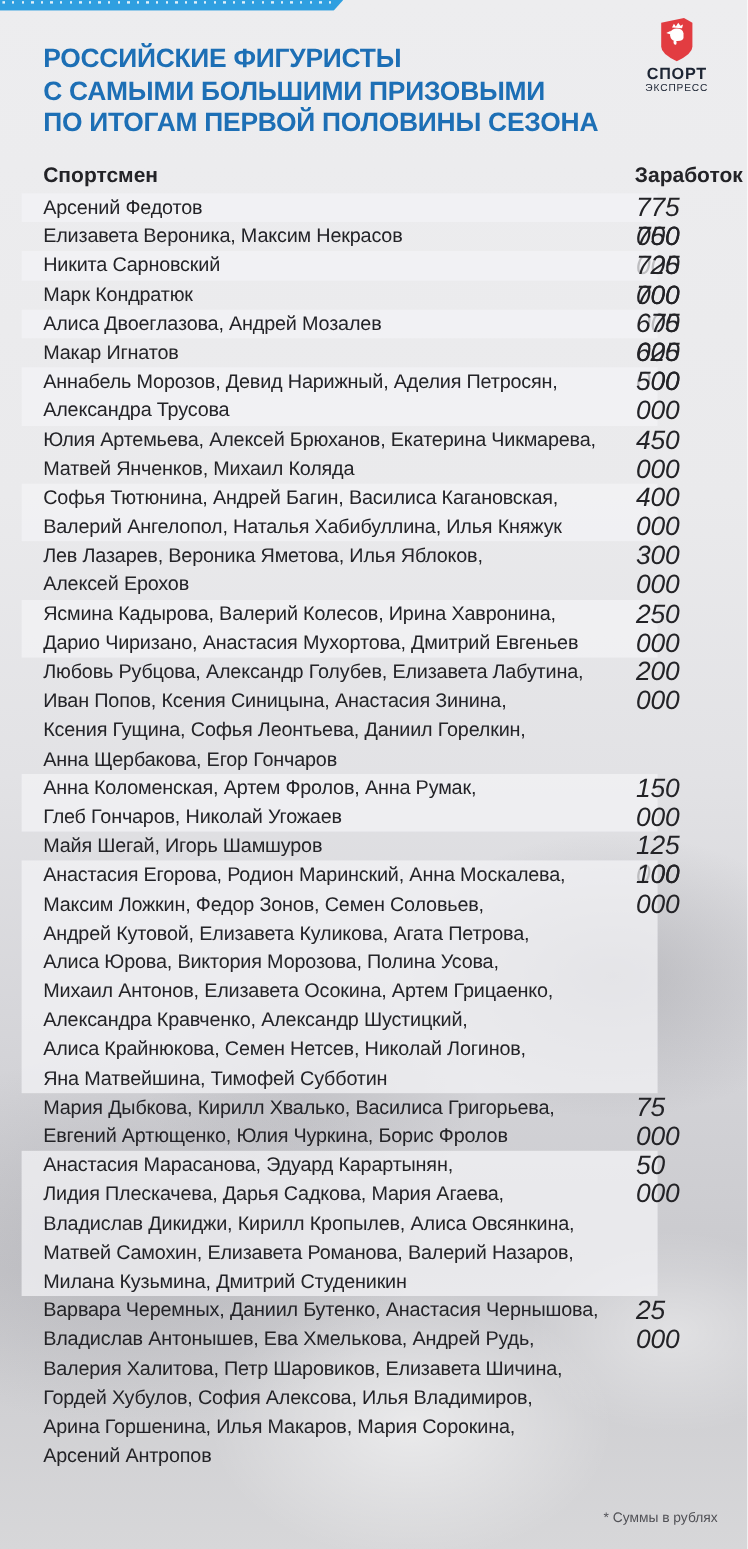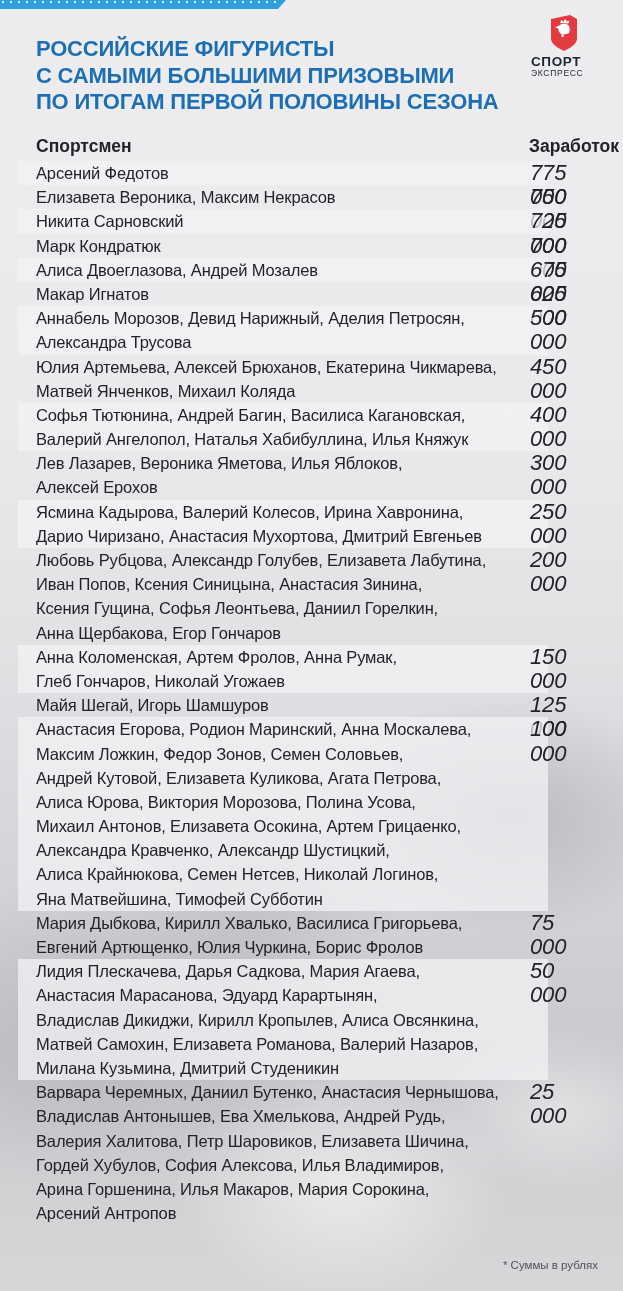--- a/index.html
+++ b/index.html
@@ -28,21 +28,21 @@
     background:repeating-linear-gradient(90deg, rgba(255,255,255,0.85) 0 2px, rgba(255,255,255,0) 2px 8px);
   }
   
   .title{
     position:absolute;top:36px;left:36px;
     font-size:22px;line-height:26.5px;font-weight:bold;
     color:#1d6fb5;letter-spacing:-0.2px;
     text-transform:uppercase;
   }
   
-  .logo{position:absolute;top:14px;right:26px;width:66px;}
+  .logo{position:absolute;top:14px;right:26px;width:66px;text-align:center;}
   .logo svg{display:block;margin:0 auto;}
   .logo .w1{font-size:13.5px;font-weight:bold;color:#1d2534;letter-spacing:0.6px;line-height:14px;margin-top:3px;}
   .logo .w2{font-size:8.5px;font-weight:normal;color:#1d2534;letter-spacing:0.7px;line-height:9px;}
   
   .thead{position:absolute;top:136px;left:0;width:623px;height:24px;font-weight:bold;font-size:17.5px;}
   .thead .col-a{position:absolute;left:36px;top:0;}
   .thead .col-e{position:absolute;left:529px;top:0;}
   
   .tbody{position:absolute;top:161px;left:0;width:565px;}
   .trow{position:relative;margin:0 17px 0 18px;}
@@ -194,22 +194,22 @@
       </div>
       <div class="trow">
         <div class="tnames">
           <div class="tline">Мария Дыбкова, Кирилл Хвалько, Василиса Григорьева,</div>
           <div class="tline">Евгений Артющенко, Юлия Чуркина, Борис Фролов</div>
         </div>
         <div class="tvalue">75 000</div>
       </div>
       <div class="trow band">
         <div class="tnames">
+          <div class="tline">Анастасия Марасанова, Эдуард Карартынян,</div>
           <div class="tline">Лидия Плескачева, Дарья Садкова, Мария Агаева,</div>
-          <div class="tline">Анастасия Марасанова, Эдуард Карартынян,</div>
           <div class="tline">Владислав Дикиджи, Кирилл Кропылев, Алиса Овсянкина,</div>
           <div class="tline">Матвей Самохин, Елизавета Романова, Валерий Назаров,</div>
           <div class="tline">Милана Кузьмина, Дмитрий Студеникин</div>
         </div>
         <div class="tvalue">50 000</div>
       </div>
       <div class="trow">
         <div class="tnames">
           <div class="tline">Варвара Черемных, Даниил Бутенко, Анастасия Чернышова,</div>
           <div class="tline">Владислав Антонышев, Ева Хмелькова, Андрей Рудь,</div>

